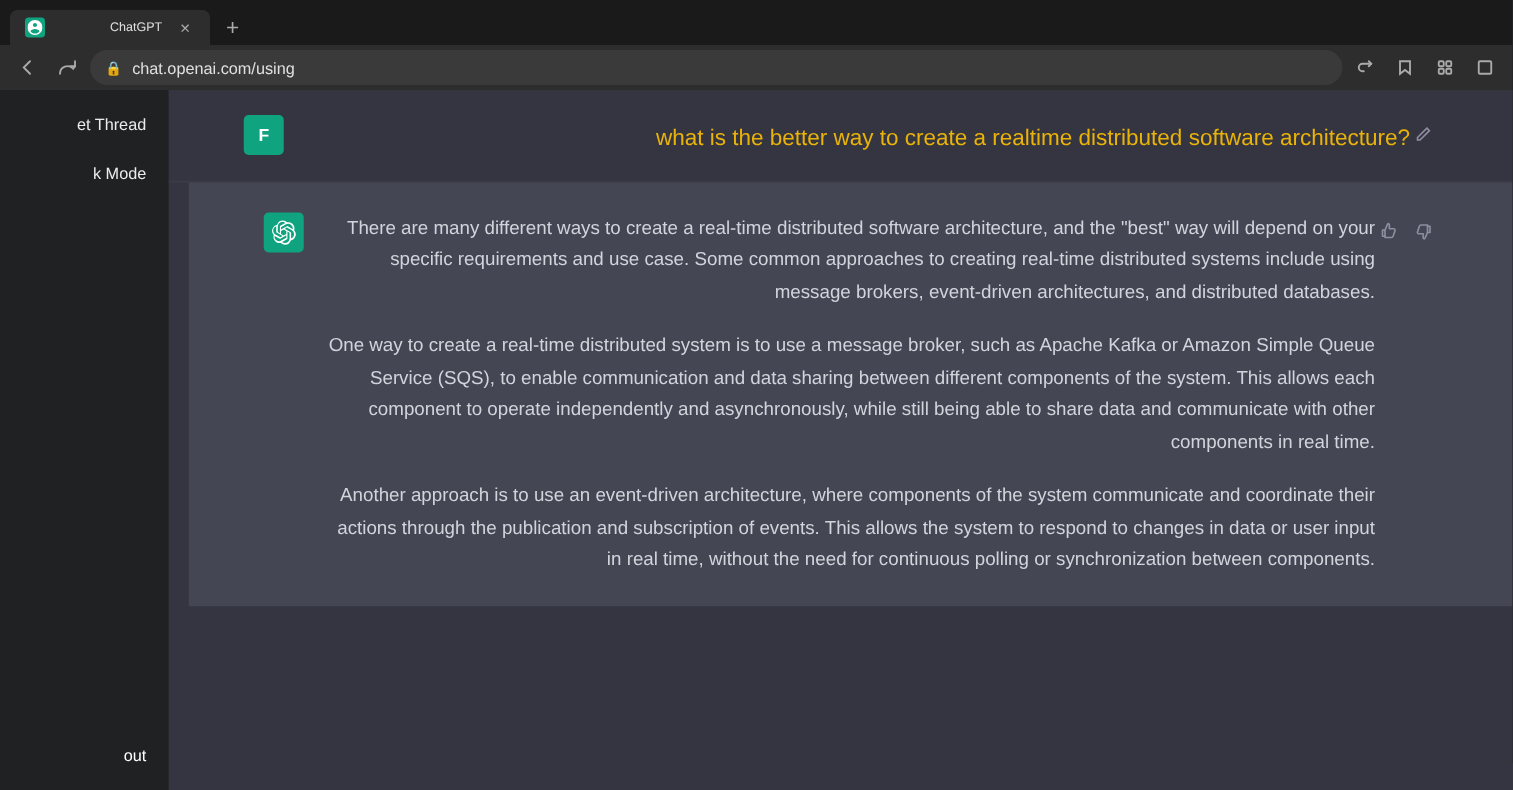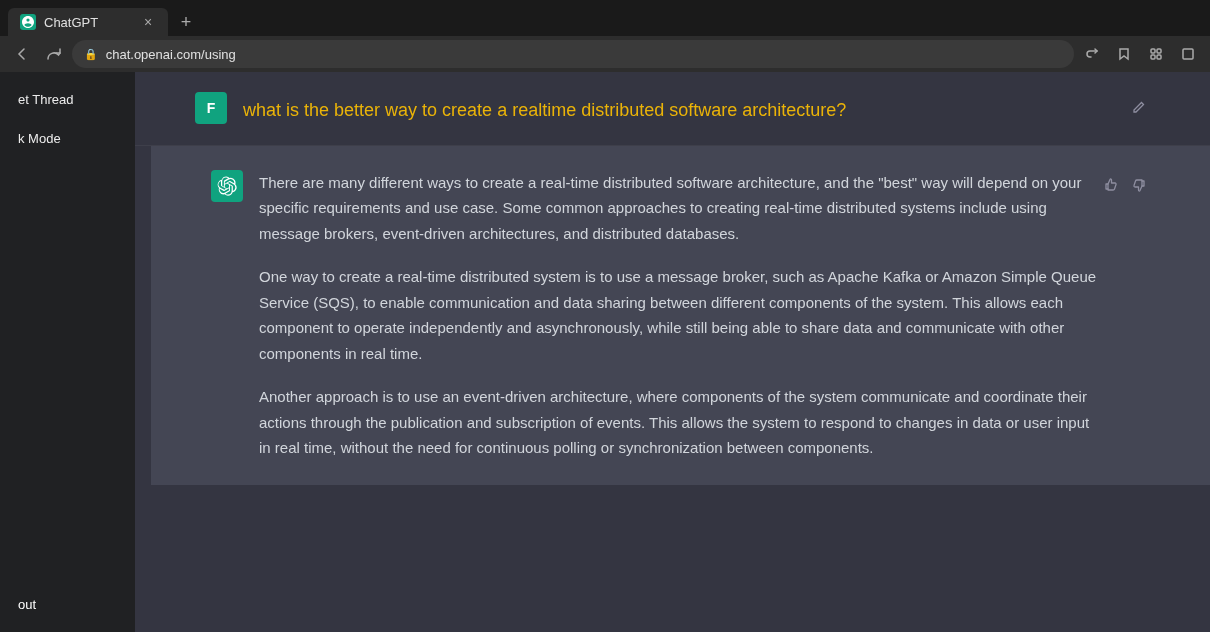--- a/index.html
+++ b/index.html
@@ -35,25 +35,26 @@
       width: 16px;
       height: 16px;
       background: #10a37f;
       border-radius: 3px;
       display: flex; align-items: center; justify-content: center;
       flex-shrink: 0;
     }
 
     .tab-title {
       color: #e0e0e0;
-      font-size: 13px;
+      font-size: 10px;
       flex: 1;
       white-space: nowrap;
       overflow: hidden;
       text-overflow: ellipsis;
+      margin-left: 44px;
     }
 
     .tab-close {
       color: #aaa;
       font-size: 14px;
       cursor: pointer;
       width: 16px;
       height: 16px;
       display: flex; align-items: center; justify-content: center;
       border-radius: 3px;
@@ -126,20 +127,21 @@
       border-radius: 50%;
       font-size: 14px;
     }
 
     
     .app-container {
       display: flex;
       width: 100%;
       height: calc(632px - 72px);
       background: #343541;
+      text-align: right;
     }
 
     
     .sidebar {
       width: 135px;
       background: #202123;
       display: flex;
       flex-direction: column;
       padding: 8px 0;
       flex-shrink: 0;

